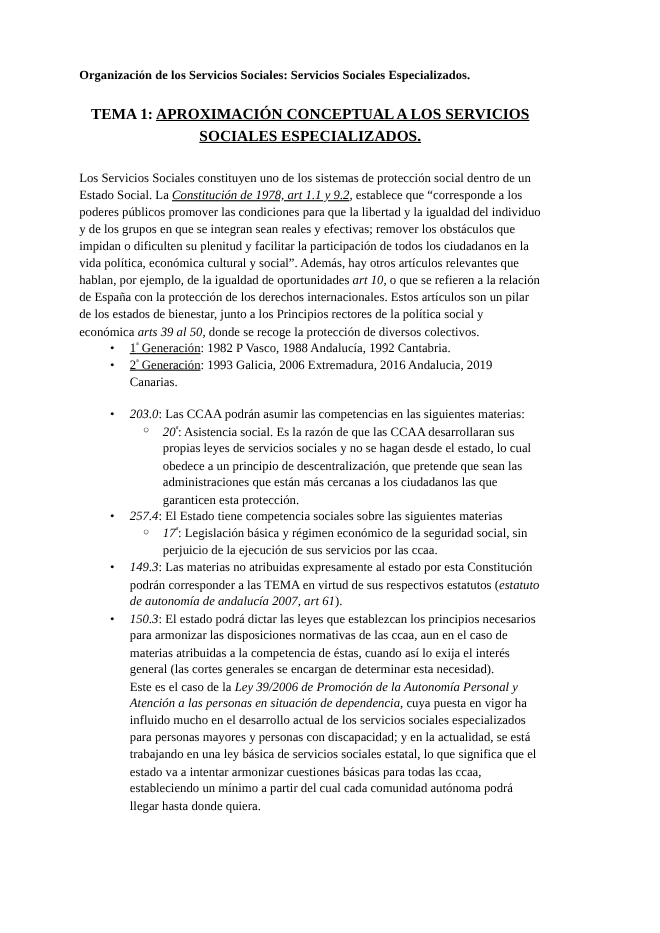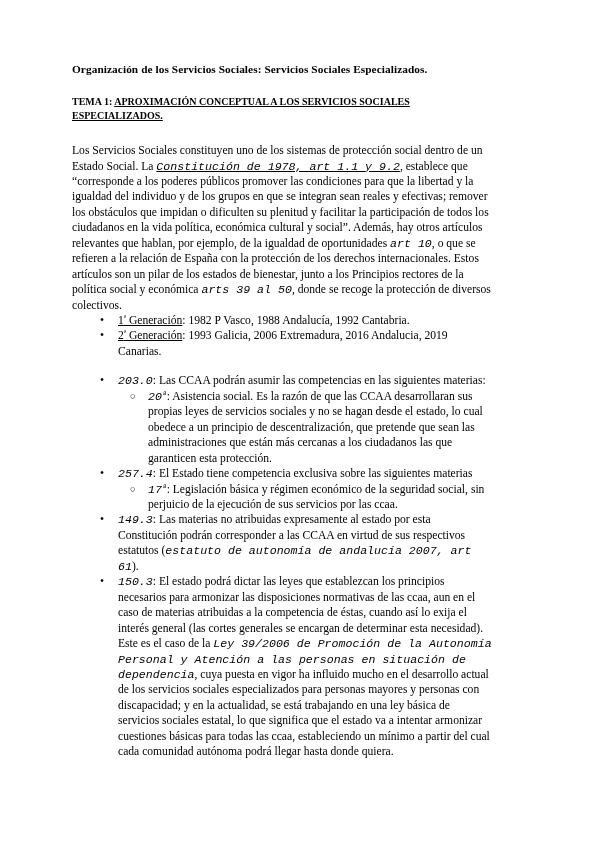--- a/index.html
+++ b/index.html
@@ -25,45 +25,46 @@
     overflow: hidden;
   }
   .doc-title {
     font-size: 11.3px;
     font-weight: bold;
     line-height: 1.30;
     margin: 0 0 18px 0;
     letter-spacing: 0.08px;
   }
   .tema-heading {
-    font-size: 10px;
+    font-size: 14px;
     line-height: 1.42;
     margin: 0 0 20px 0;
     font-weight: bold;
+    text-align: center;
   }
   .tema-heading .tema-label {
     text-decoration: none;
   }
   .tema-heading .tema-body {
     text-decoration: underline;
   }
   .sec-heading {
     font-size: 11.3px;
     font-weight: bold;
     line-height: 1.33;
     margin: 0 0 0 0;
   }
   p.body-par {
     font-size: 11.6px;
     line-height: 1.333;
     margin: 0;
     text-align: left;
   }
   .u { text-decoration: underline; }
-  .i { font-style: italic; font-family: Liberation Mono, monospace; }
+  .i { font-style: italic; }
   sup.ord {
     font-size: 0.68em;
     vertical-align: 0.42em;
     line-height: 0;
   }
   ul.lvl1 {
     list-style: none;
     margin: 0;
     padding: 0;
   }
@@ -136,30 +137,30 @@
     <li>
       <span class="bullet">•</span><span class="i">203.0</span><span>: Las CCAA podrán asumir las competencias en las siguientes materias:</span>
       <ul class="lvl2">
         <li>
           <span class="bullet-hollow">○</span><span class="i">20<sup class="ord">ª</sup></span><span>: Asistencia social. Es la razón de que las CCAA desarrollaran sus propias leyes de servicios sociales y no se hagan desde el estado, lo cual obedece a un principio de descentralización, que pretende que sean las administraciones que están más cercanas a los ciudadanos las que garanticen esta protección.</span>
         </li>
       </ul>
     </li>
 
     <li>
-      <span class="bullet">•</span><span class="i">257.4</span><span>: El Estado tiene competencia exclusiva sobre las siguientes materias</span>
+      <span class="bullet">•</span><span class="i">257.4</span><span>: El Estado tiene competencia sociales sobre las siguientes materias</span>
       <ul class="lvl2">
         <li>
           <span class="bullet-hollow">○</span><span class="i">17<sup class="ord">ª</sup></span><span>: Legislación básica y régimen económico de la seguridad social, sin perjuicio de la ejecución de sus servicios por las ccaa.</span>
         </li>
       </ul>
     </li>
 
     <li>
-      <span class="bullet">•</span><span class="i">149.3</span><span>: Las materias no atribuidas expresamente al estado por esta Constitución podrán corresponder a las CCAA en virtud de sus respectivos estatutos (</span><span class="i">estatuto de autonomía de andalucía 2007, art 61</span><span>).</span>
+      <span class="bullet">•</span><span class="i">149.3</span><span>: Las materias no atribuidas expresamente al estado por esta Constitución podrán corresponder a las TEMA en virtud de sus respectivos estatutos (</span><span class="i">estatuto de autonomía de andalucía 2007, art 61</span><span>).</span>
     </li>
 
     <li>
       <span class="bullet">•</span><span class="i">150.3</span><span>: El estado podrá dictar las leyes que establezcan los principios necesarios para armonizar las disposiciones normativas de las ccaa, aun en el caso de materias atribuidas a la competencia de éstas, cuando así lo exija el interés general (las cortes generales se encargan de determinar esta necesidad).</span>
       <div class="closing-block">
         <span>Este es el caso de la </span><span class="i">Ley 39/2006 de Promoción de la Autonomía Personal y Atención a las personas en situación de dependencia</span><span>, cuya puesta en vigor ha influido mucho en el desarrollo actual de los servicios sociales especializados para personas mayores y personas con discapacidad; y en la actualidad, se está trabajando en una ley básica de servicios sociales estatal, lo que significa que el estado va a intentar armonizar cuestiones básicas para todas las ccaa, estableciendo un mínimo a partir del cual cada comunidad autónoma podrá llegar hasta donde quiera.</span>
       </div>
     </li>
 
   </ul>

